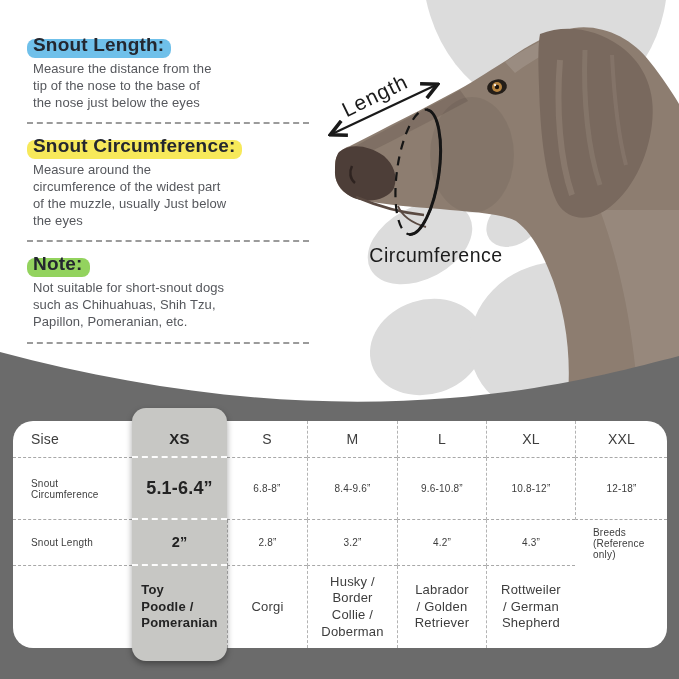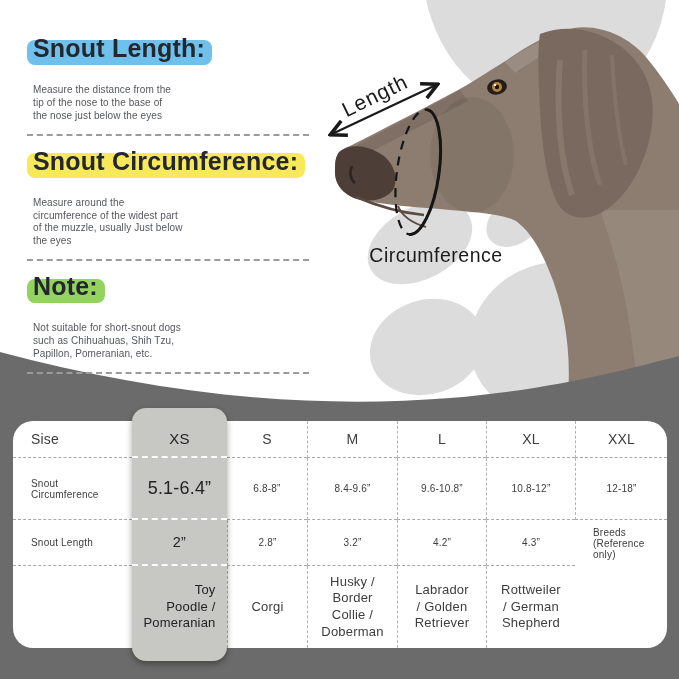--- a/index.html
+++ b/index.html
@@ -9,26 +9,26 @@
     --tbl:#3d3d3d; --tbl-bold:#232323; --card:#ffffff;
   }
   *{margin:0;padding:0;box-sizing:border-box}
   html,body{background:#fff}
   .stage{position:relative;width:679px;height:679px;overflow:hidden;background:#fff;
          font-family:"Liberation Sans","DejaVu Sans",sans-serif;}
   .layer{position:absolute;left:0;top:0;width:679px;height:679px}
 
   
   .instructions{position:absolute;left:33px;top:34px;width:292px;z-index:6}
-  .sec h2{font-size:25px;font-weight:bold;color:var(--ink);display:inline-block;position:relative;z-index:0;letter-spacing:.2px}
+  .sec h2{font-size:19px;font-weight:bold;color:var(--ink);display:inline-block;position:relative;z-index:0;letter-spacing:.2px}
   .sec h2::before{content:"";position:absolute;left:-6px;right:-7px;top:22%;bottom:-7%;border-radius:8px;z-index:-1}
   .hl-blue h2::before{background:var(--hl-blue)}
   .hl-yellow h2::before{background:var(--hl-yellow)}
   .hl-green h2::before{background:var(--hl-green)}
-  .sec p{font-size:10px;line-height:1.29;color:var(--body);margin-top:21px;white-space:pre-line;letter-spacing:.1px}
+  .sec p{font-size:13px;line-height:1.29;color:var(--body);margin-top:5px;white-space:pre-line;letter-spacing:.1px}
   .divider{border-top:2px dashed var(--dash);margin:11px 0 11px -6px;width:282px}
 
   
   .card{position:absolute;left:13px;top:421px;width:654px;height:227px;background:var(--card);
         border-radius:20px;z-index:3;overflow:hidden}
   .grid{display:grid;width:100%;height:100%;
         grid-template-columns:119px 95px 80px 90px 89px 89px 92px;
         grid-template-rows:37px 62px 46px 82px;}
   .cell{display:flex;align-items:center;justify-content:center;text-align:center;
         font-size:10px;color:var(--tbl);letter-spacing:.2px;padding:2px 3px}
@@ -36,22 +36,22 @@
   .cell.colhead{font-size:14px}
   .cell.breeds{font-size:13px;line-height:1.28;white-space:pre-line}
   .cell.hline{border-bottom:1.5px dashed #a8a8a8}
   .cell.vline{border-left:1.5px dashed #b3b3b3}
 
   
   .xs-tab{position:absolute;left:132px;top:408px;width:95px;height:253px;background:var(--tab);
           border-radius:14px;z-index:4;box-shadow:0 3px 6px rgba(0,0,0,.35);
           display:flex;flex-direction:column}
   .xs-tab .spacer{height:13px}
-  .xs-tab .tcell{display:flex;align-items:center;justify-content:center;text-align:right;
-          font-weight:normal;color:var(--tbl-bold);letter-spacing:.2px}
+  .xs-tab .tcell{display:flex;align-items:center;justify-content:center;text-align:left;
+          font-weight:bold;color:var(--tbl-bold);letter-spacing:.2px}
   .xs-tab .t-head{height:37px;font-size:15px;border-bottom:2px dashed rgba(255,255,255,.95)}
   .xs-tab .t-circ{height:62px;font-size:18px;border-bottom:2px dashed rgba(255,255,255,.95)}
   .xs-tab .t-len{height:46px;font-size:14.5px;border-bottom:2px dashed rgba(255,255,255,.95)}
   .xs-tab .t-breeds{height:82px;font-size:13px;line-height:1.3;white-space:pre-line}
 
   svg text{font-family:"Liberation Sans","DejaVu Sans",sans-serif}
 </style>
 </head>
 <body>
 

